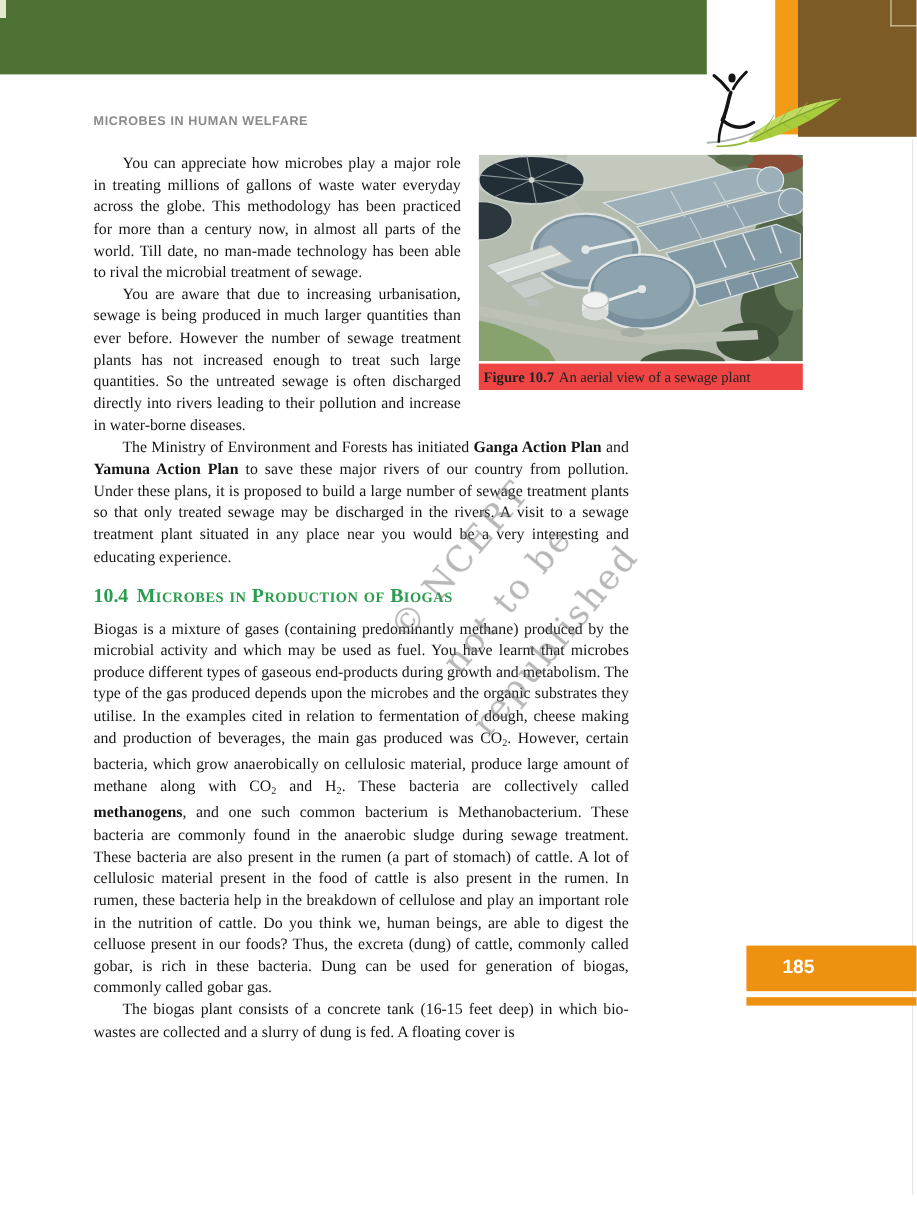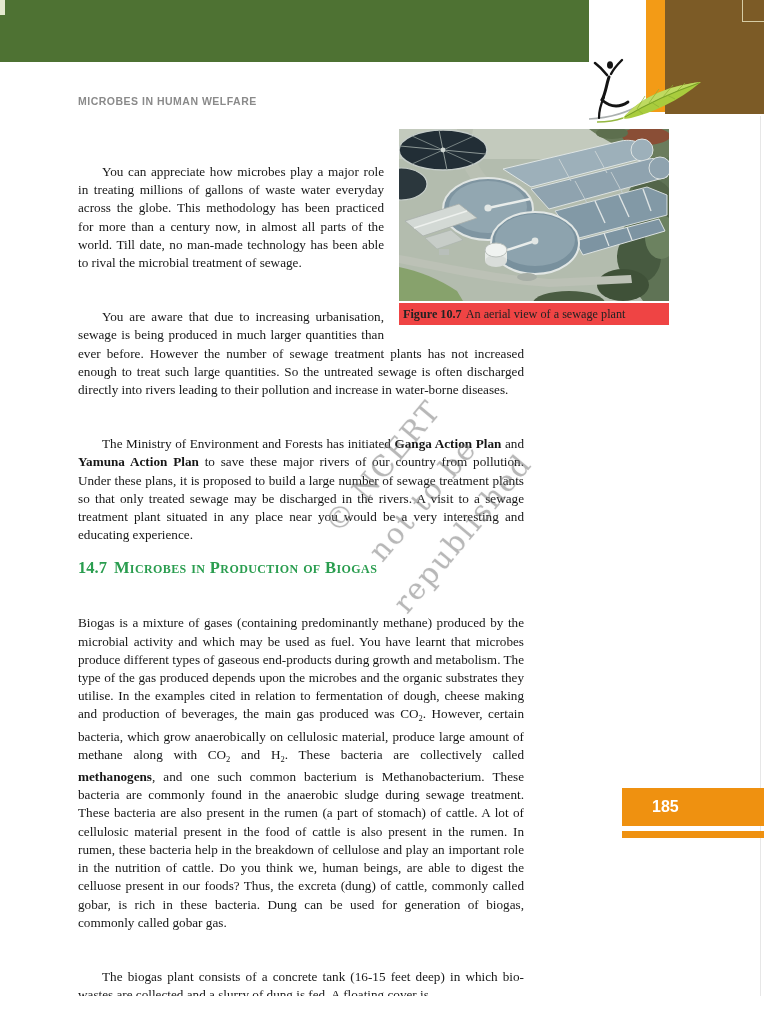--- a/index.html
+++ b/index.html
@@ -24,21 +24,21 @@
     position:absolute; left:78px; top:95px;
     font-family:"Liberation Sans", sans-serif; font-size:10.5px; font-weight:700;
     letter-spacing:0.5px; color:#8a8a8a;
   }
 
   
   .content {
     position:absolute; left:78px; top:127px; width:446px;
     font-size:13.2px; line-height:18.2px; text-align:justify;
   }
-  .content p { text-align:justify;margin-top:36px; }
+  .content p { text-align:justify; }
   .indent { text-indent:24px; }
 
   figure.fig { float:right; width:270px; margin:2px -145px 14px 15px; }
   .fig-img svg { display:block; width:270px; height:172px; }
   figcaption {
     margin-top:2px; background:#ef4444; padding:4px 3px 4px 4px;
     font-size:12.2px; line-height:14px; text-align:left; color:#222;
   }
   .fig-label { font-weight:700; margin-right:4px; }
 
@@ -175,21 +175,21 @@
       <figcaption>
         <span class="fig-label">Figure 10.7</span><span>An aerial view of a sewage plant</span>
       </figcaption>
     </figure>
 
     <p class="indent"><span>You can appreciate how microbes play a major role in treating millions of gallons of waste water everyday across the globe. This methodology has been practiced for more than a century now, in almost all parts of the world. Till date, no man-made technology has been able to rival the microbial treatment of sewage.</span></p>
     <p class="indent"><span>You are aware that due to increasing urbanisation, sewage is being produced in much larger quantities than ever before. However the number of sewage treatment plants has not increased enough to treat such large quantities. So the untreated sewage is often discharged directly into rivers leading to their pollution and increase in water-borne diseases.</span></p>
     <p class="indent"><span>The Ministry of Environment and Forests has initiated </span><span class="run-b">Ganga Action Plan</span><span> and </span><span class="run-b">Yamuna Action Plan</span><span> to save these major rivers of our country from pollution. Under these plans, it is proposed to build a large number of sewage treatment plants so that only treated sewage may be discharged in the rivers. A visit to a sewage treatment plant situated in any place near you would be a very interesting and educating experience.</span></p>
 
     <h2 class="section">
-      <span class="sec-num">14.7</span><span class="sec-title">Microbes in Production of Biogas</span>
+      <span class="sec-num">10.4</span><span class="sec-title">Microbes in Production of Biogas</span>
     </h2>
 
     <p><span>Biogas is a mixture of gases (containing predominantly methane) produced by the microbial activity and which may be used as fuel. You have learnt that microbes produce different types of gaseous end-products during growth and metabolism. The type of the gas produced depends upon the microbes and the organic substrates they utilise. In the examples cited in relation to fermentation of dough, cheese making and production of beverages, the main gas produced was CO</span><span class="run-sub">2</span><span>. However, certain bacteria, which grow anaerobically on cellulosic material, produce large amount of methane along with CO</span><span class="run-sub">2</span><span> and H</span><span class="run-sub">2</span><span>. These bacteria are collectively called </span><span class="run-b">methanogens</span><span>, and one such common bacterium is </span><span class="run-i">Methanobacterium.</span><span> These bacteria are commonly found in the anaerobic sludge during sewage treatment. These bacteria are also present in the rumen (a part of stomach) of cattle. A lot of cellulosic material present in the food of cattle is also present in the rumen. In rumen, these bacteria help in the breakdown of cellulose and play an important role in the nutrition of cattle. </span><span class="run-i">Do you think we, human beings, are able to digest the celluose present in our foods?</span><span> Thus, the excreta (dung) of cattle, commonly called </span><span class="run-i">gobar</span><span>, is rich in these bacteria. Dung can be used for generation of biogas, commonly called </span><span class="run-i">gobar gas</span><span>.</span></p>
     <p class="indent"><span>The biogas plant consists of a concrete tank (16-15 feet deep) in which bio-wastes are collected and a slurry of dung is fed. A floating cover is</span></p>
   </div>
 
   <div class="watermark">
     <div>© NCERT</div>
     <div>not to be republished</div>
   </div>

